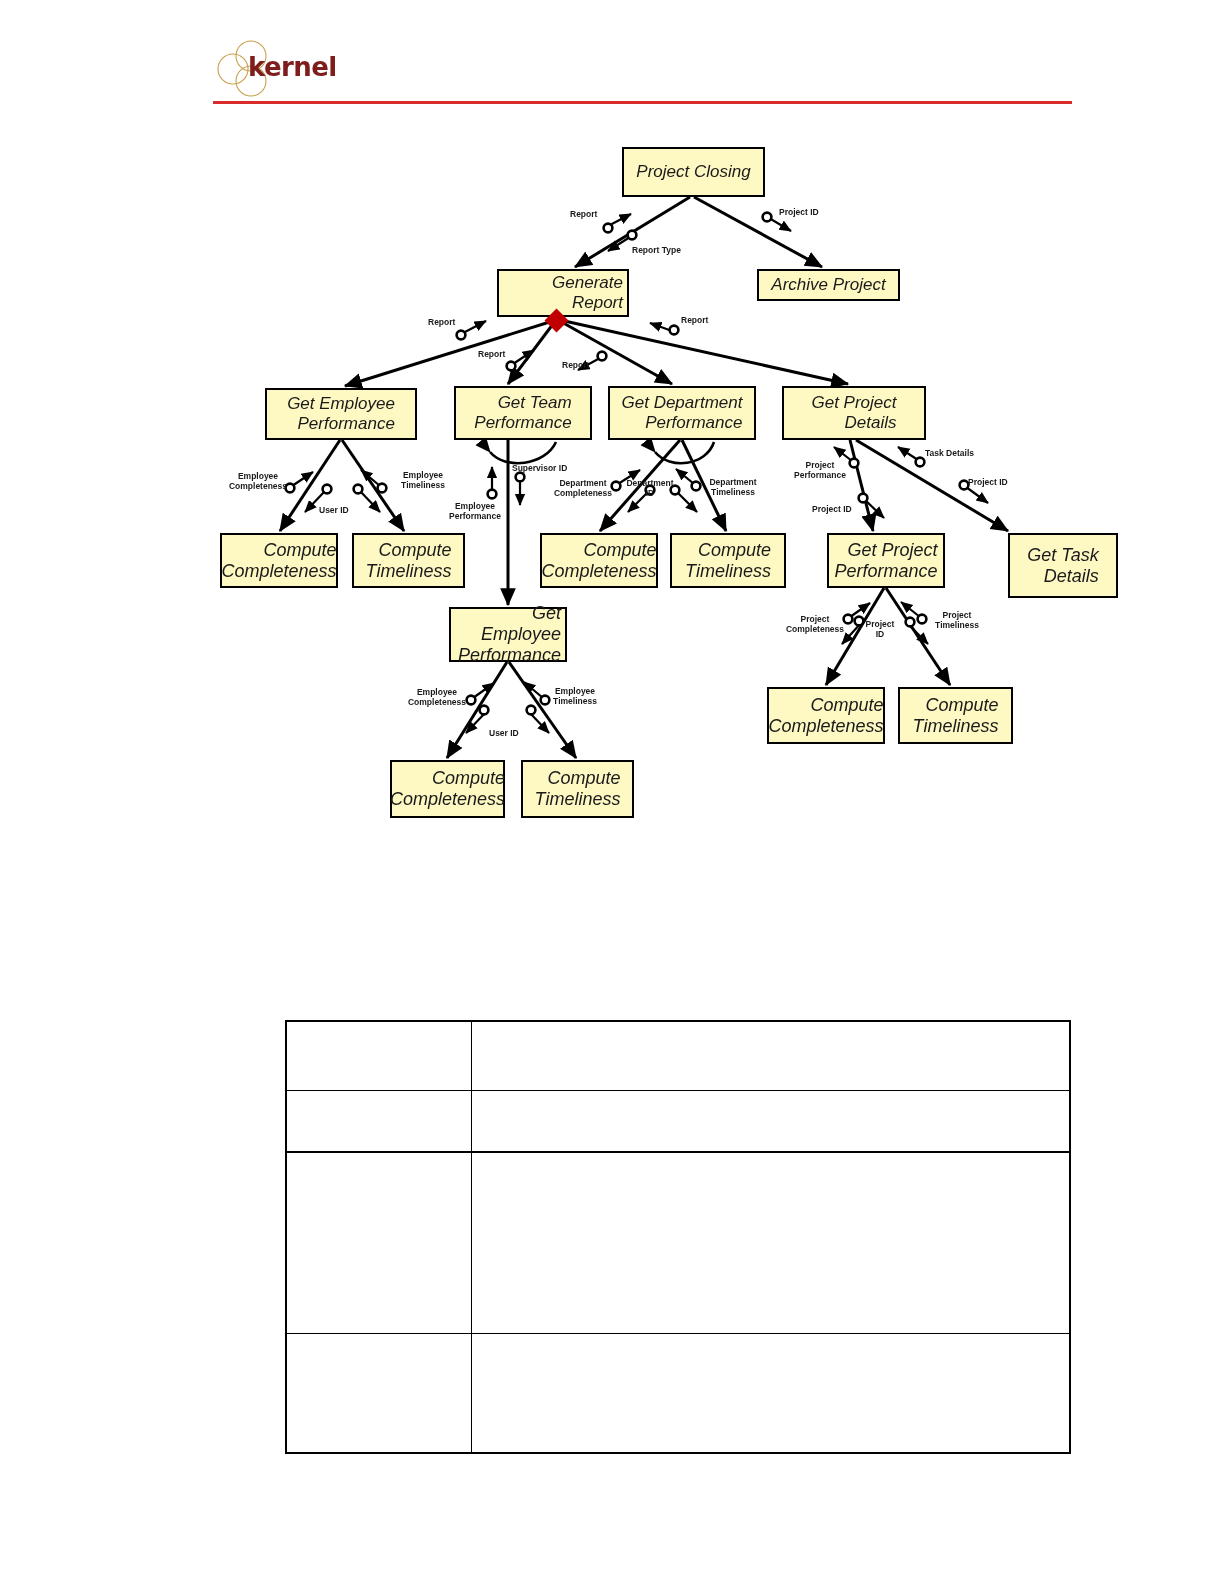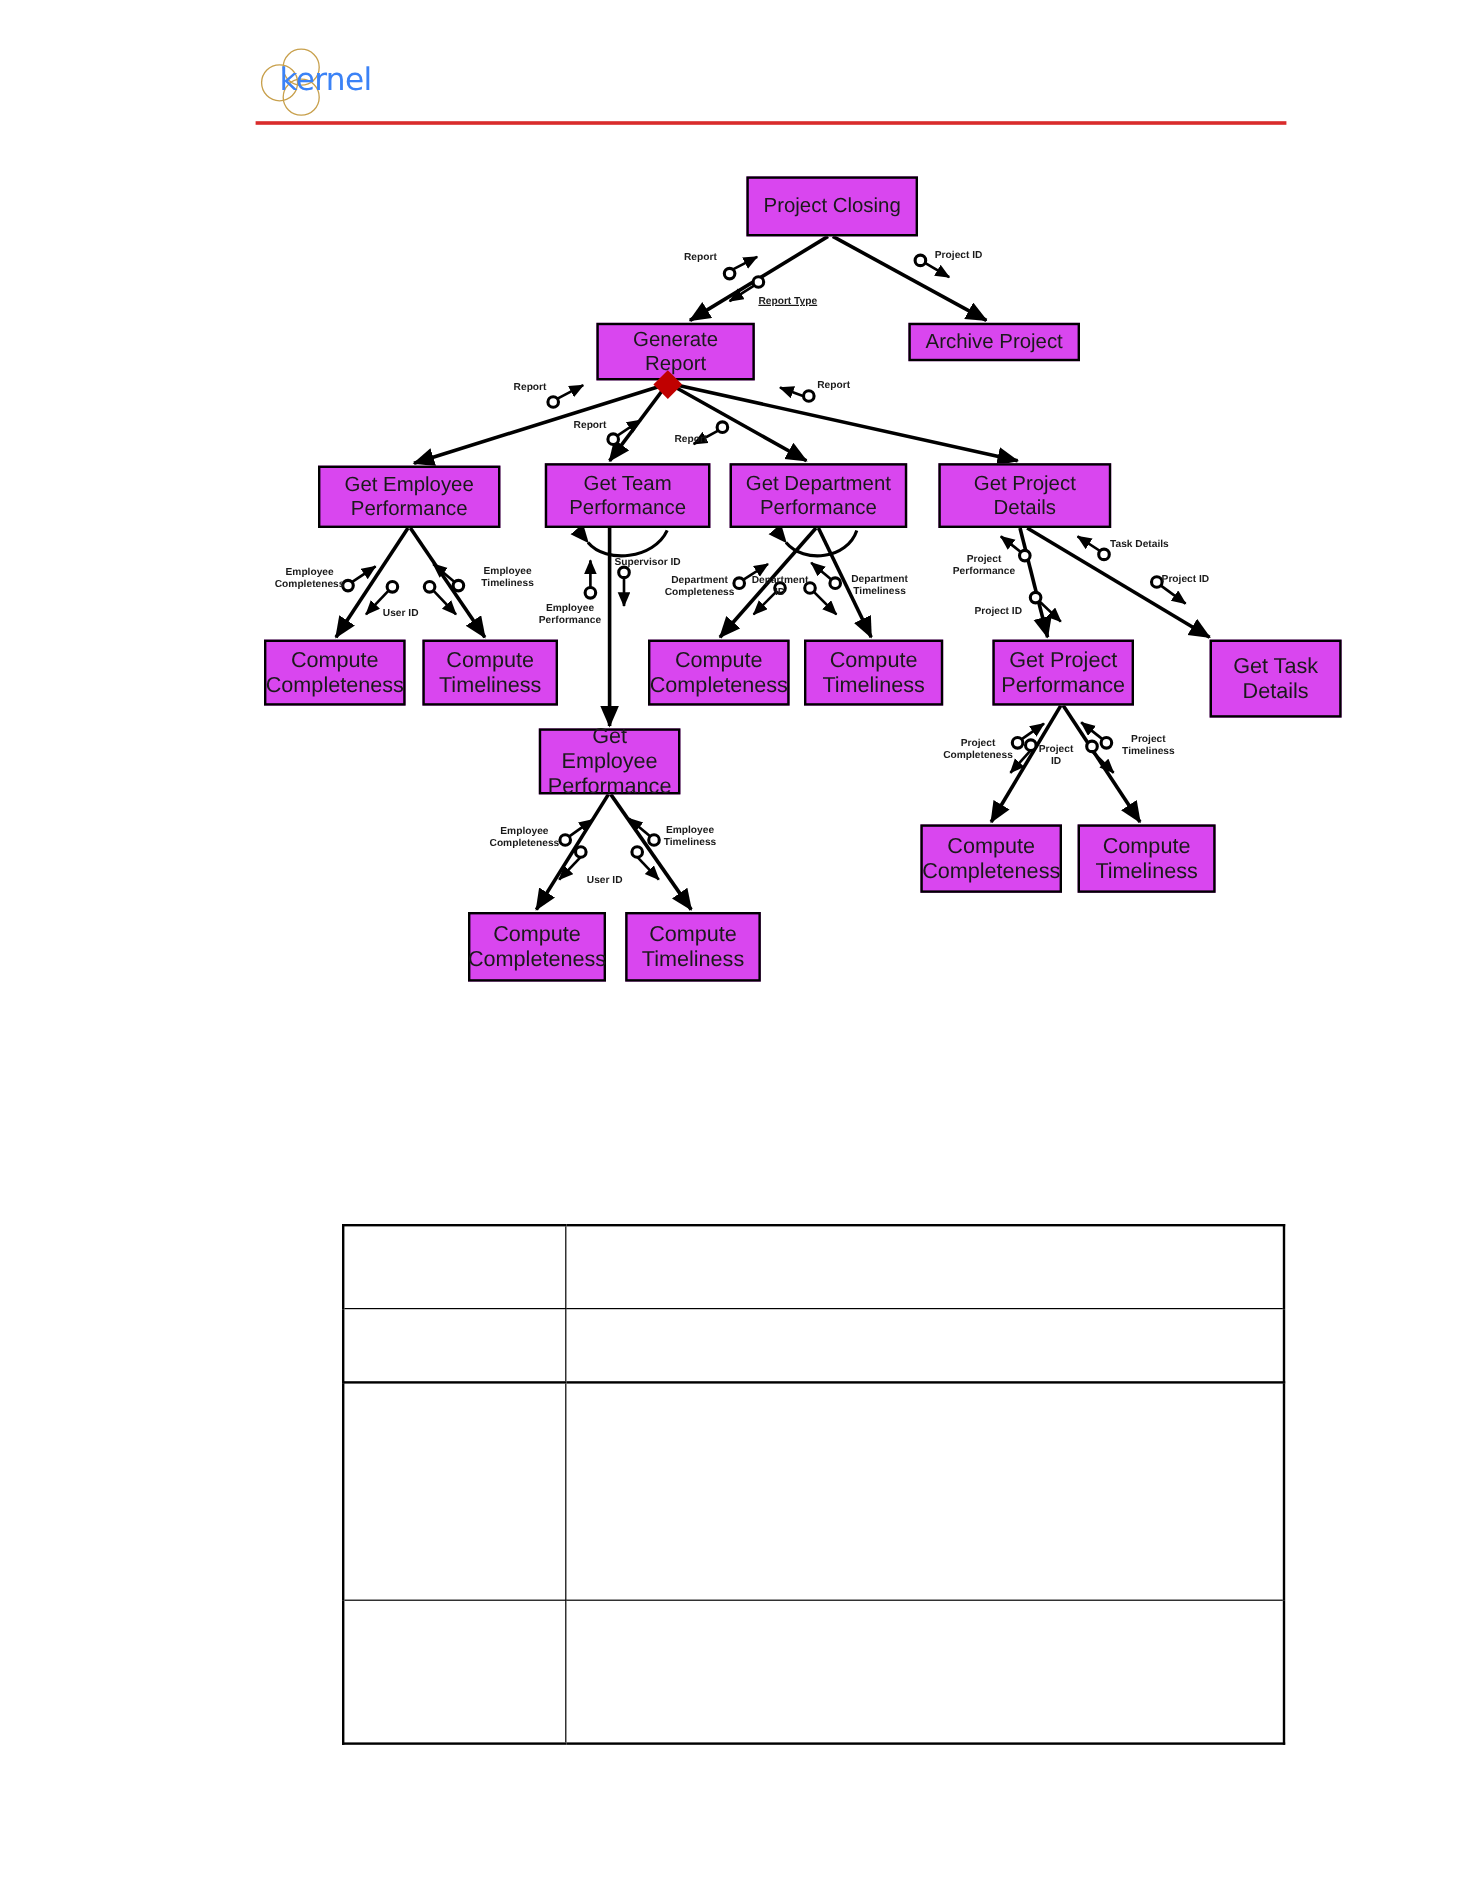--- a/index.html
+++ b/index.html
@@ -10,44 +10,45 @@
     font-family:"Liberation Sans", sans-serif;
     color:#000;
     position:relative;
     overflow:hidden;
   }
   
   #header{position:absolute;left:0;top:0;width:1224px;height:120px;}
   #logo-wrap{position:absolute;left:213px;top:40px;width:120px;height:58px;}
   #logo-circles{position:absolute;left:0;top:0;}
   #logo-text{
-    position:absolute;left:20px;top:14px;
+    position:absolute;left:35px;top:14px;
     font-family:"DejaVu Sans", sans-serif;
-    font-size:26px;font-weight:400;letter-spacing:-0.6px;
-    color:#3b82f6;
+    font-size:26px;font-weight:700;letter-spacing:-0.6px;
+    color:#7f1d1d;
     line-height:1;
   }
   #header-rule{
     position:absolute;left:213px;top:101px;width:859px;height:3px;
     background:#D92B2B;
   }
   
   #diagram{position:absolute;left:0;top:120px;width:1224px;height:740px;}
   #edges{position:absolute;left:0;top:0;width:1224px;height:740px;}
   .node{
     position:absolute;
     box-sizing:border-box;
     border:2.5px solid #000;
-    background:#d946ef;
+    background:#fef9c3;
     display:flex;align-items:center;justify-content:center;
-    text-align:center;
+    text-align:right;
     font-family:"Liberation Sans", sans-serif;
     line-height:1.15;
     color:#1a1a1a;
     z-index:3;
+    font-style:italic;
   }
   .node-lg{font-size:17px;}
   .node-md{font-size:18px;}
   .node .lbl{display:block;padding:0 4px;}
   .diamond{
     position:absolute;width:17px;height:17px;
     background:#C00000;
     transform:rotate(45deg);
     z-index:4;
   }
@@ -277,21 +278,21 @@
 Completeness</span>
     </div>
   <div class="node node-md" style="left:898px;top:567px;width:115px;height:57px;">
       <span class="lbl" style="white-space: pre-line;">Compute
 Timeliness</span>
     </div>
 
   <div class="diamond" style="left:548px;top:192px;"></div>
 
   <div class="edge-label" style="left:570px;top:90px;">Report</div>
-  <div class="edge-label" style="left:632px;top:126px;text-decoration:underline;">Report Type</div>
+  <div class="edge-label" style="left:632px;top:126px;">Report Type</div>
   <div class="edge-label" style="left:779px;top:88px;">Project ID</div>
   <div class="edge-label" style="left:428px;top:198px;">Report</div>
   <div class="edge-label" style="left:478px;top:230px;">Report</div>
   <div class="edge-label" style="left:562px;top:241px;">Report</div>
   <div class="edge-label" style="left:681px;top:196px;">Report</div>
   <div class="edge-label" style="left: 222px; top: 352px; width: 72px; white-space: pre-line;">Employee
 Completeness</div>
   <div class="edge-label" style="left:319px;top:386px;">User ID</div>
   <div class="edge-label" style="left: 392px; top: 351px; width: 62px; white-space: pre-line;">Employee
 Timeliness</div>

